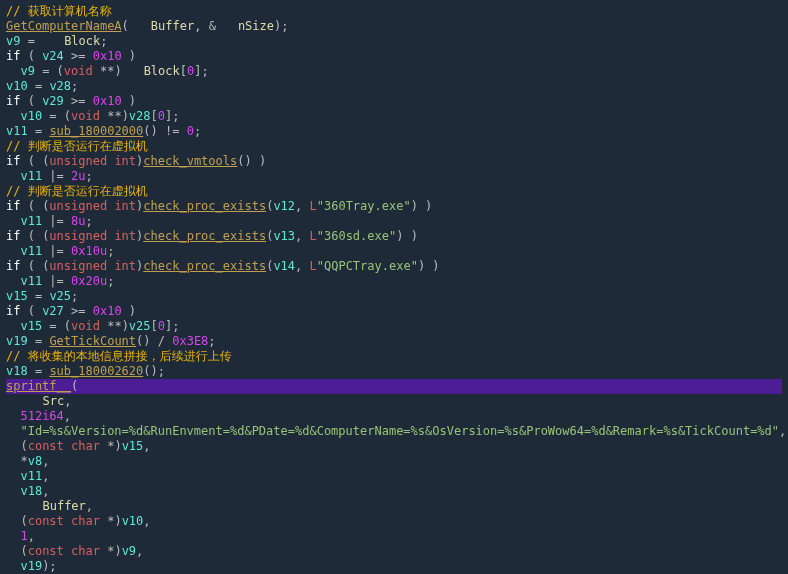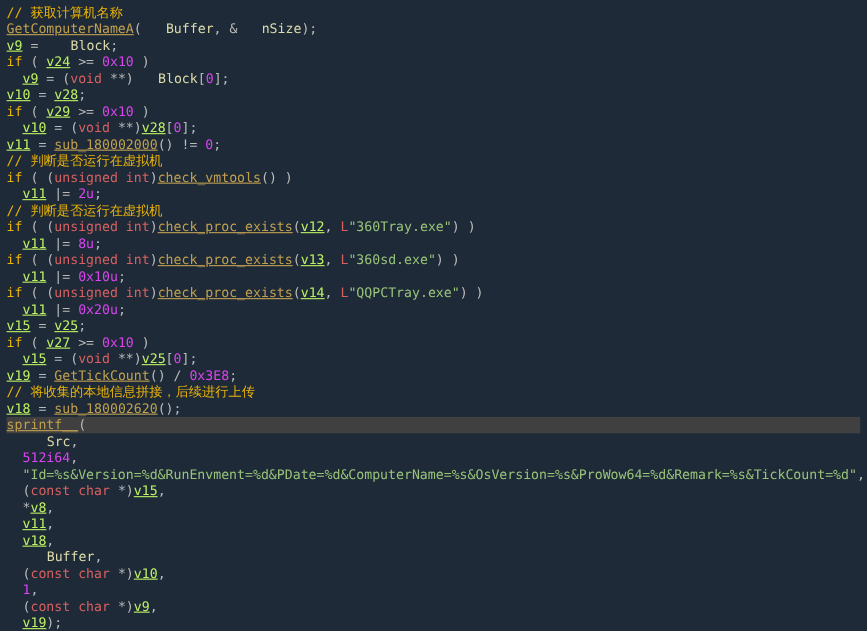--- a/index.html
+++ b/index.html
@@ -14,29 +14,29 @@
     margin: 0;
     padding: 4px 6px;
     font-family: Consolas, "DejaVu Sans Mono", Menlo, monospace;
     font-size: 12px;
     line-height: 15px;
     color: #d4d4d4;
     white-space: pre;
   }
   .c-comment { color: #eab308; }
   .c-call    { color: #c0a050; text-decoration: underline; }       
-  .c-var     { color: #bef264; text-decoration: underline; }       
-  .c-kw      { color: #eab308; text-align: right; }       
+  .c-var     { color: #5eead4; }       
+  .c-kw      { color: #ffffff; text-align: right; }       
   .c-type    { color: #d76060; }       
   .c-num     { color: #d946ef; }       
   .c-str     { color: #98c379; }       
   .c-op      { color: #bbbbbb; }
   .c-pun     { color: #bbbbbb; }
   .c-param   { color: #dcdcaa; padding-left: 22px; }
-  .hl-row    { background: #404040; display: inline-block; width: 100%; }
+  .hl-row    { background: #4c1d95; display: inline-block; width: 100%; }
 </style>
 </head>
 <body>
 
 <pre class="code"><span class="c-comment">// 获取计算机名称</span>
 <span class="c-call">GetComputerNameA</span><span class="c-pun">(</span><span class="c-param">Buffer</span><span class="c-pun">, &amp;</span><span class="c-param">nSize</span><span class="c-pun">);</span>
 <span class="c-var">v9</span><span class="c-op"> = </span><span class="c-param">Block</span><span class="c-pun">;</span>
 <span class="c-kw">if</span><span class="c-pun"> ( </span><span class="c-var">v24</span><span class="c-op"> &gt;= </span><span class="c-num">0x10</span><span class="c-pun"> )</span>
   <span class="c-var">v9</span><span class="c-op"> = (</span><span class="c-type">void</span><span class="c-op"> **)</span><span class="c-param">Block</span><span class="c-pun">[</span><span class="c-num">0</span><span class="c-pun">];</span>
 <span class="c-var">v10</span><span class="c-op"> = </span><span class="c-var">v28</span><span class="c-pun">;</span>

